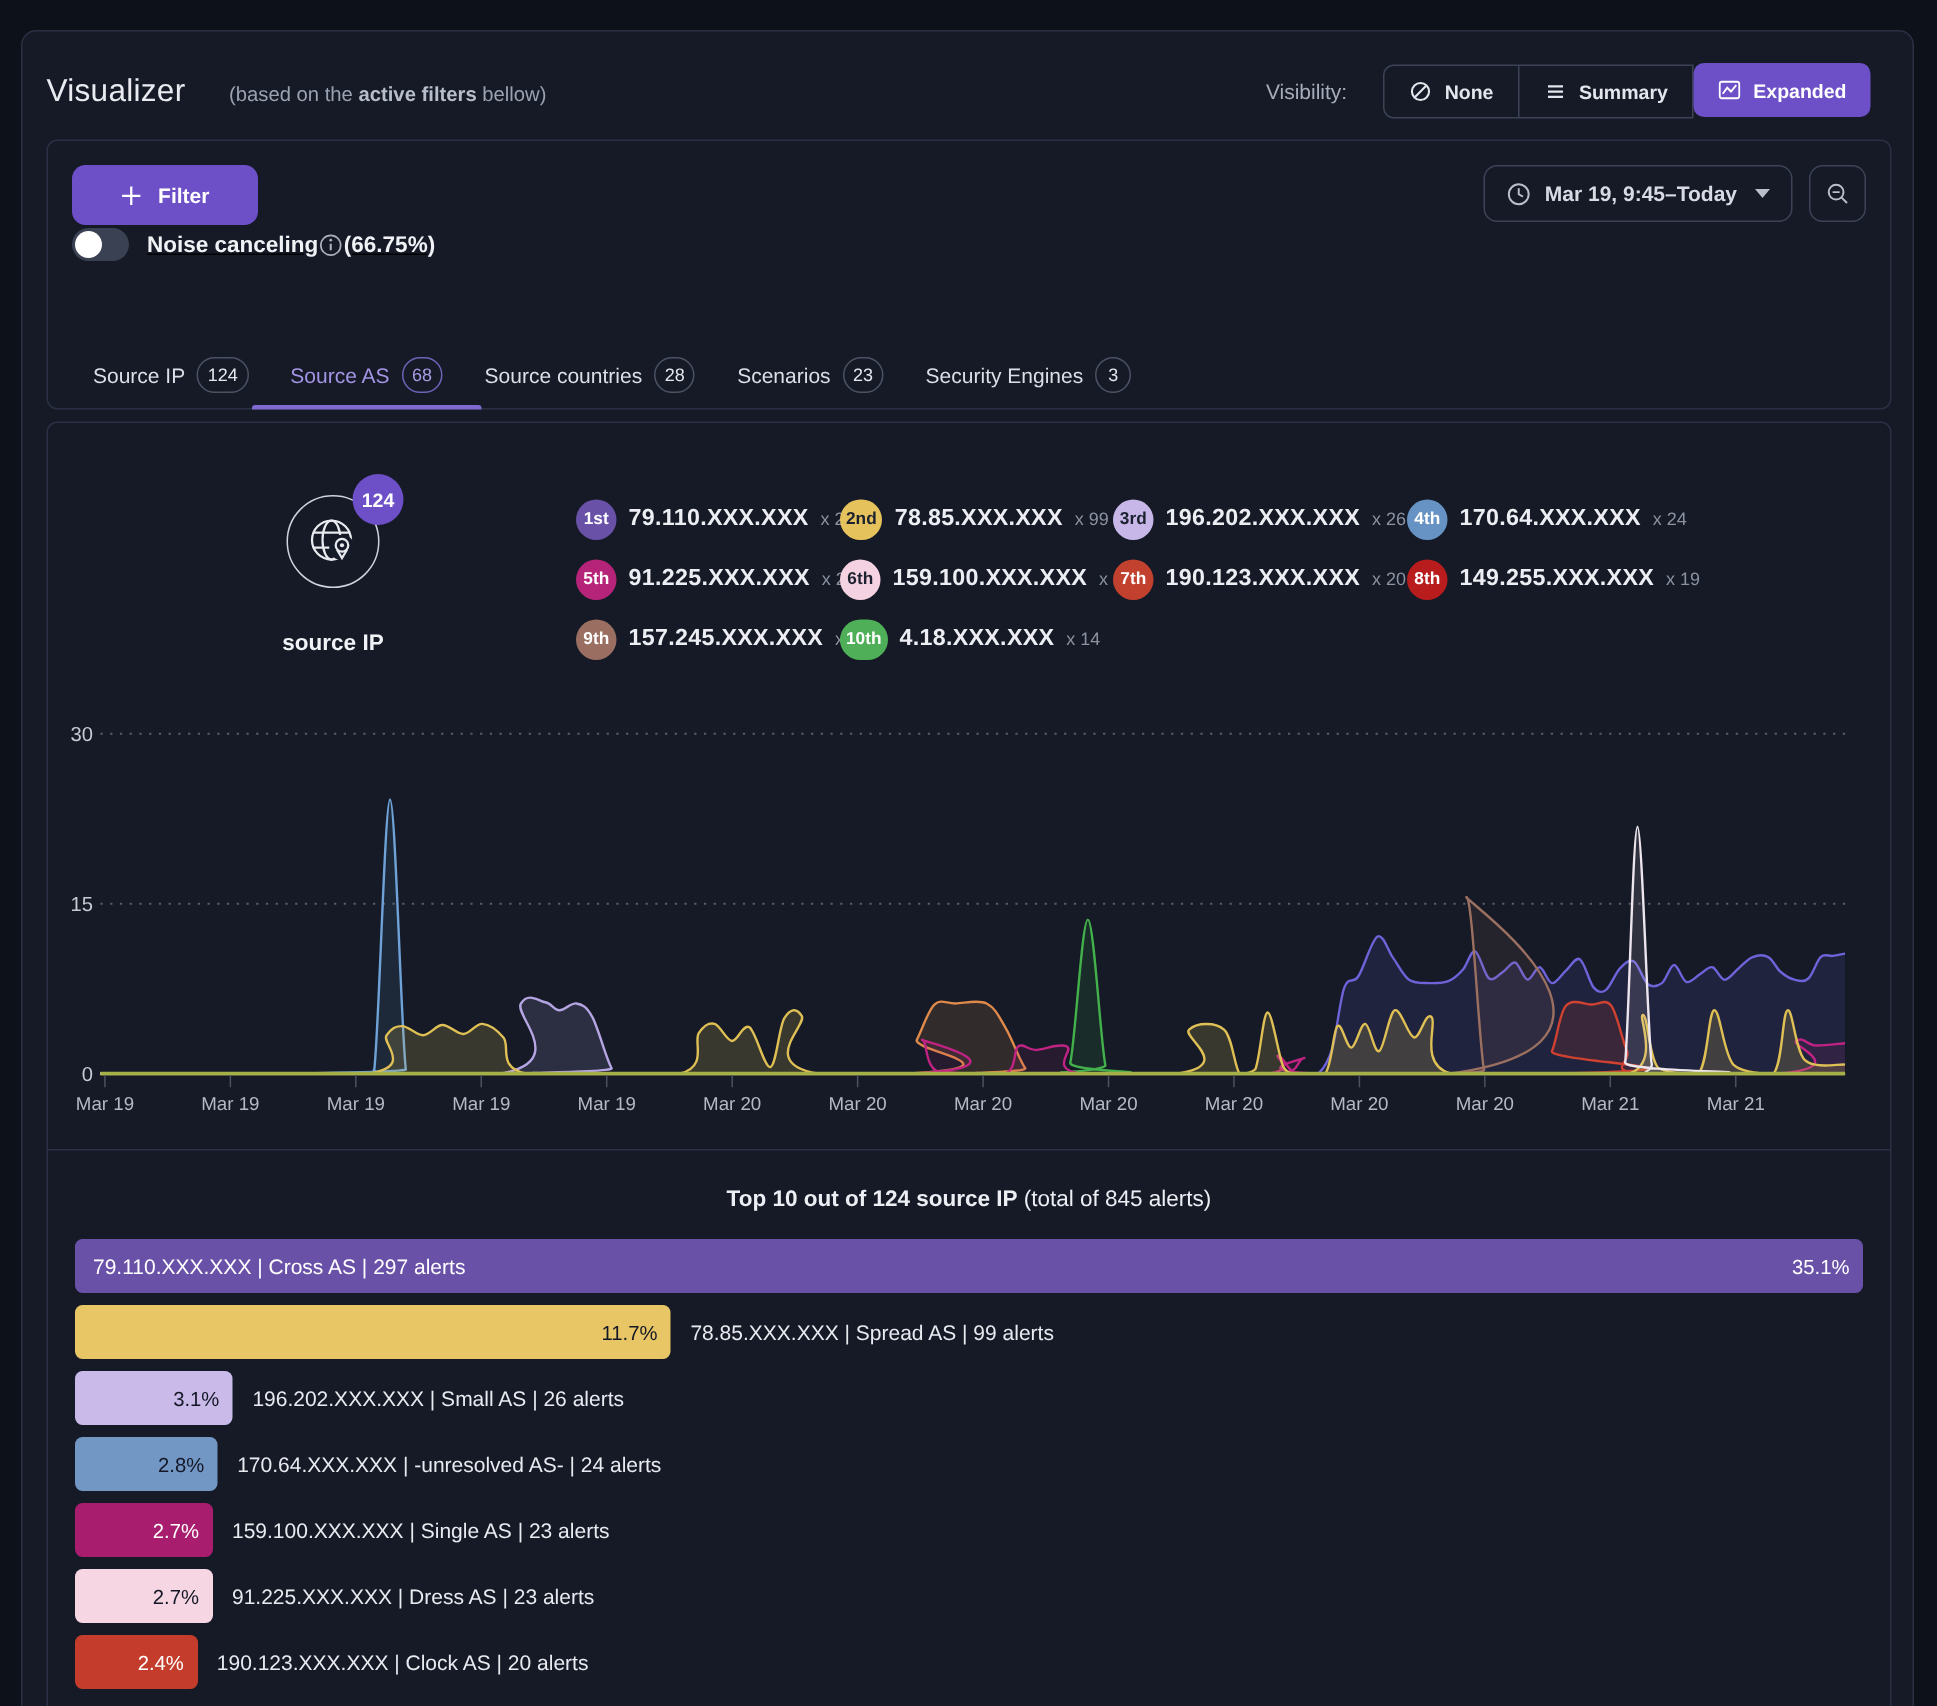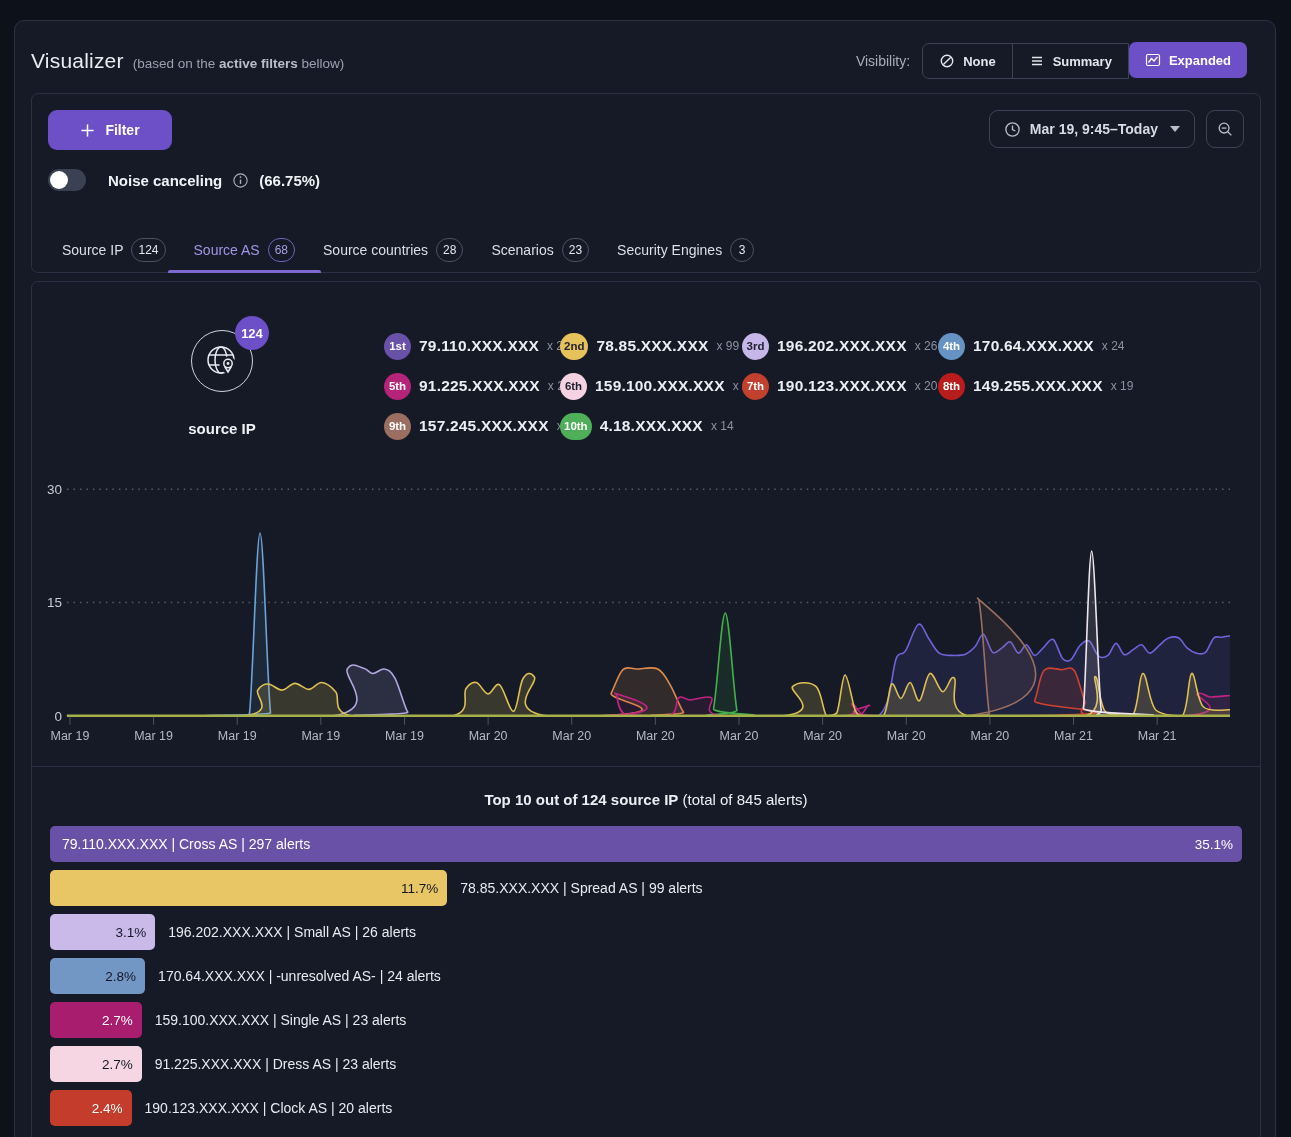--- a/index.html
+++ b/index.html
@@ -6,23 +6,23 @@
   html,body { width:1291px; height:1137px; overflow:hidden; background:#0d111a;
     font-family:"Liberation Sans","DejaVu Sans",sans-serif; }
   .container { position:absolute; left:14px; top:20px; width:1262px; height:1180px;
     background:#151a26; border:1px solid #2a3144; border-radius:10px; }
 
   
   .header-row { display:flex; align-items:center; justify-content:space-between;
     padding:22px 16px 14px 16px; }
   .title-wrap { display:flex; align-items:baseline; gap:9px; }
   .page-title { color:#e9ebf1; font-size:21px; font-weight:500; letter-spacing:.2px; }
-  .subtitle { color:#9aa1b1; font-size:13.5px; }
+  .subtitle { color:#9aa1b1; font-size:13.5px;margin-left:20px; }
   .subtitle b { color:#b7bdca; }
-  .vis-wrap { display:flex; align-items:center; gap:12px; padding-right:12px; }
+  .vis-wrap { display:flex; align-items:center; gap:24px; padding-right:12px; }
   .vis-label { color:#a7adbb; font-size:14px; }
   .seg-group { display:flex; align-items:stretch; }
   .seg-frame { display:flex; border:1px solid #3c4356; border-radius:7px 0 0 7px; overflow:hidden; }
   .seg-btn { display:flex; align-items:center; gap:8px; padding:0 16px; height:34px;
     color:#e3e6ec; font-size:13px; font-weight:700; background:transparent; cursor:pointer; }
   .seg-btn + .seg-btn { border-left:1px solid #3c4356; }
   .seg-active { background:#6d4fc7; border-radius:7px; height:36px; margin:-1px 0; color:#fff; }
   .seg-icon { display:inline-flex; width:16px; height:16px; }
 
   
@@ -33,21 +33,21 @@
     justify-content:center; background:#6d4fc7; border:none; border-radius:9px;
     color:#fff; font-size:14px; font-weight:700; cursor:pointer; }
   .fp-right { display:flex; gap:11px; }
   .date-btn { display:flex; align-items:center; gap:9px; height:38px; padding:0 14px;
     border:1px solid #3c4356; border-radius:9px; background:transparent; color:#d8dbe3;
     font-size:14px; font-weight:700; cursor:pointer; }
   .caret { width:0; height:0; border-left:5px solid transparent; border-right:5px solid transparent;
     border-top:6px solid #b9bec9; margin-left:3px; }
   .icon-btn { width:38px; height:38px; border:1px solid #3c4356; border-radius:9px;
     background:transparent; display:flex; align-items:center; justify-content:center; cursor:pointer; }
-  .noise-row { display:flex; align-items:center; gap:10px; margin-top:19px; }
+  .noise-row { display:flex; align-items:center; margin-top:2px;text-decoration:underline; }
   .toggle { width:38px; height:22px; background:#3a4152; border-radius:11px; position:relative;
     cursor:pointer; flex:0 0 auto; margin-right:12px; }
   .toggle-knob { position:absolute; left:2px; top:2px; width:18px; height:18px;
     background:#fff; border-radius:50%; }
   .noise-label { color:#f0f2f6; font-size:15px; font-weight:700; }
   .noise-pct { color:#f0f2f6; font-size:15px; font-weight:700; }
   .tabs-row { position:absolute; left:16px; right:16px; bottom:0; display:flex; gap:0; }
   .tab { position:relative; display:flex; align-items:center; gap:8px; padding:0 14px;
     height:44px; cursor:pointer; }
   .tab-label { color:#dcdfe6; font-size:14px; }

